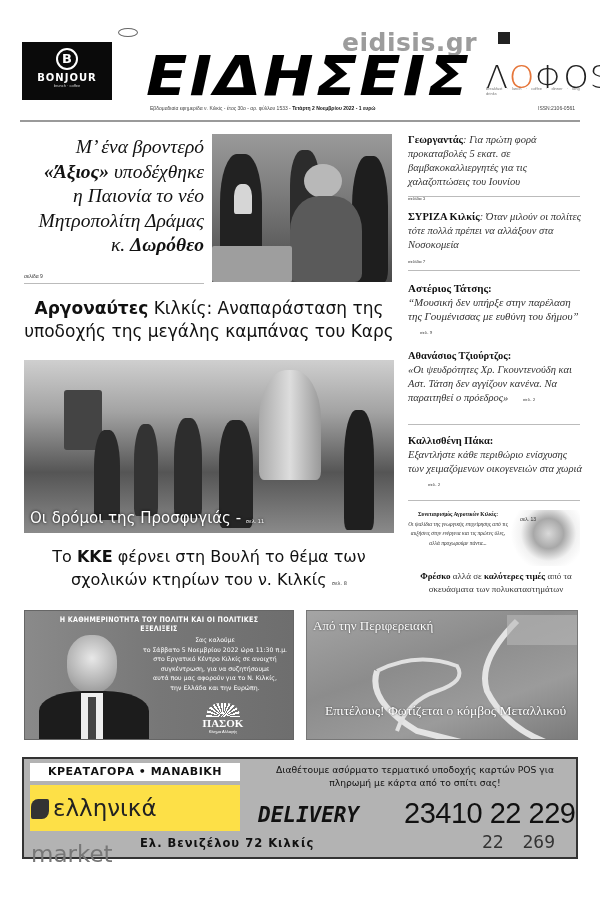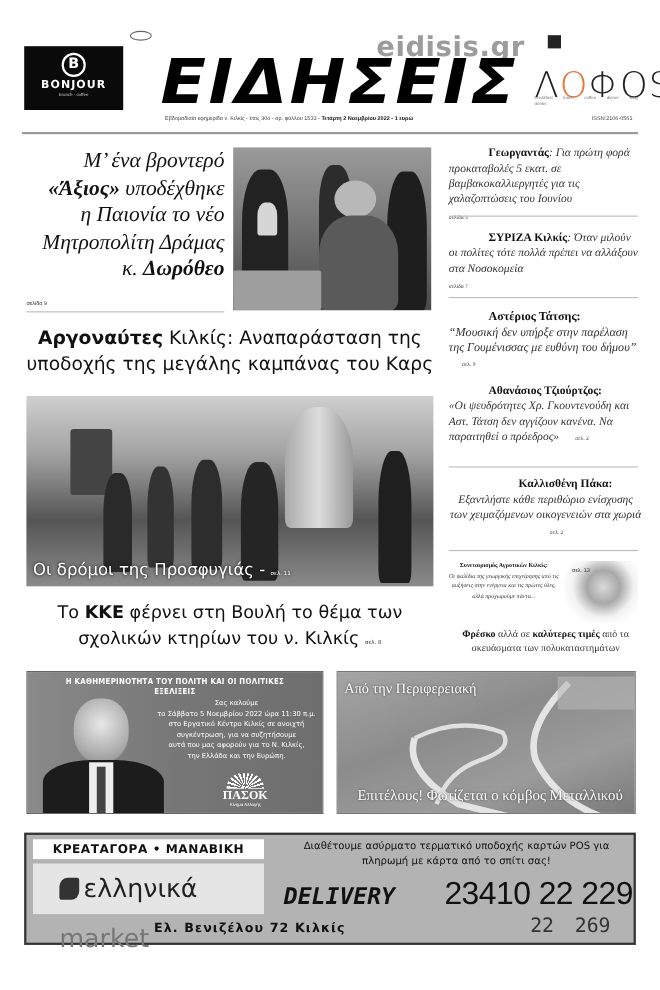--- a/index.html
+++ b/index.html
@@ -30,21 +30,21 @@
   .lead-headline b { font-style: italic; }
   .page-ref { font-size: 5px; color: #333; font-style: normal; }
   .lead-ref { position: absolute; left: 24px; top: 273px; }
   .rule { height: 1px; background: #bbb; position: absolute; }
   .photo { position: absolute; background: #777; overflow: hidden; }
   .photo-ceremony { left: 212px; top: 134px; width: 180px; height: 148px; background: linear-gradient(180deg, #9a9a9a 0%, #7c7c7c 40%, #4a4a4a 100%); }
   .fig { position: absolute; border-radius: 40% 40% 10% 10%; }
 
   
   .side-item { position: absolute; left: 408px; width: 176px; font-family: "Liberation Serif", serif; font-size: 10.5px; line-height: 14px; color: #333; }
-  .side-item .head { font-weight: bold; color: #111; font-style: normal; margin-left: 36px; }
+  .side-item .head { font-weight: bold; color: #111; font-style: normal; }
   .side-item i { font-style: italic; }
   .side-rule { position: absolute; left: 408px; width: 172px; height: 1px; background: #bbb; }
 
   
   .h2 { position: absolute; left: 24px; top: 297px; width: 370px; text-align: center; font-family: "DejaVu Sans", sans-serif; font-size: 17px; line-height: 23px; color: #111; }
   .photo-parade { left: 24px; top: 360px; width: 370px; height: 173px; background: linear-gradient(180deg, #cfcfcf 0%, #a3a3a3 30%, #555 65%, #8a8a8a 100%); }
   .caption { position: absolute; left: 6px; bottom: 6px; color: #fff; font-family: "DejaVu Sans", sans-serif; font-size: 15px; text-shadow: 0 0 3px #000; }
   .caption small { font-size: 5px; }
 
   
@@ -62,26 +62,26 @@
   .ad-pasok .banner { position: absolute; top: 4px; left: 0; width: 100%; text-align: center; color: #fff; font-size: 7.5px; font-weight: bold; letter-spacing: 0.3px; font-family: "DejaVu Sans", sans-serif; transform: scaleX(0.85); }
   .ad-pasok .body { position: absolute; left: 110px; top: 24px; width: 160px; text-align: center; color: #fff; font-size: 6.2px; line-height: 9.6px; font-family: "DejaVu Sans", sans-serif; }
   .ad-pasok .man { position: absolute; left: 14px; top: 18px; width: 110px; height: 112px; }
   .ad-pasok .pasok-logo { position: absolute; left: 168px; top: 92px; width: 60px; text-align: center; color: #fff; }
   .pasok-logo .sun { width: 34px; height: 14px; margin: 0 auto; border-radius: 34px 34px 0 0; background: repeating-conic-gradient(from 270deg at 50% 100%, #fff 0deg 8deg, transparent 8deg 16deg); }
   .pasok-logo .n { font-family: "Liberation Serif", serif; font-weight: bold; font-size: 11px; }
   .pasok-logo .s { font-size: 4px; }
 
   .ad-road { position: absolute; left: 306px; top: 610px; width: 272px; height: 130px; background: linear-gradient(160deg, #a5a5a5 0%, #8c8c8c 40%, #9b9b9b 70%, #7a7a7a 100%); border: 1px solid #777; overflow: hidden; }
   .ad-road .t1 { position: absolute; left: 6px; top: 6px; color: #fff; font-family: "Liberation Serif", serif; font-size: 13px; line-height: 18px; text-shadow: 0 0 2px #333; }
-  .ad-road .t2 { position: absolute; left: 6px; bottom: 8px; color: #fff; font-family: "Liberation Serif", serif; font-size: 13.5px; text-shadow: 0 0 2px #333; white-space: nowrap; padding-left: 12px; }
+  .ad-road .t2 { position: absolute; left: 6px; bottom: 20px; color: #fff; font-family: "Liberation Serif", serif; font-size: 13.5px; text-shadow: 0 0 2px #333; white-space: nowrap; padding-left: 12px; }
 
   
   .ad-market { position: absolute; left: 22px; top: 757px; width: 556px; height: 102px; background: #b3b3b3; border: 2px solid #333; }
   .ad-market .store { position: absolute; left: 6px; top: 4px; width: 210px; height: 18px; background: #fff; text-align: center; font-family: "DejaVu Sans", sans-serif; font-weight: bold; font-size: 11px; line-height: 18px; letter-spacing: 0.5px; }
-  .ad-market .brand { position: absolute; left: 6px; top: 26px; width: 210px; height: 46px; background: #e5e5e5; font-family: "DejaVu Sans", sans-serif; font-size: 23px; line-height: 46px; padding-left: 24px; color: #222; }
+  .ad-market .brand { position: absolute; left: 6px; top: 26px; width: 210px; height: 46px; background: #fde047; font-family: "DejaVu Sans", sans-serif; font-size: 23px; line-height: 46px; padding-left: 1px; color: #222; }
   .ad-market .brand .logo-mark { display: inline-block; width: 18px; height: 20px; background: #333; border-radius: 40% 10% 40% 10%; vertical-align: -3px; margin-right: 4px; }
   .ad-market .brand .mk { color: #777; }
   .ad-market .pos { position: absolute; left: 232px; top: 4px; width: 318px; text-align: center; font-family: "DejaVu Sans", sans-serif; font-weight: normal; font-size: 9.2px; line-height: 13px; color: #111; }
   .ad-market .delivery { position: absolute; left: 234px; top: 44px; font-family: "DejaVu Sans Mono", monospace; font-style: italic; font-weight: bold; font-size: 21px; color: #111; }
   .ad-market .phone { position: absolute; left: 368px; top: 38px; font-family: "Liberation Sans", sans-serif; font-size: 29px; color: #111; letter-spacing: -0.5px; margin-left: 12px; }
   .ad-market .addr { position: absolute; left: 116px; top: 77px; font-family: "DejaVu Sans", sans-serif; font-weight: bold; font-size: 11.5px; letter-spacing: 1px; color: #111; }
   .ad-market .phone2 { position: absolute; left: 458px; top: 72px; font-family: "DejaVu Sans Mono", monospace; font-size: 18px; color: #333; word-spacing: 8px; }
 </style>
 </head>
 <body>
@@ -141,21 +141,21 @@
   <span class="page-ref" style="margin-left:12px;">σελ. 9</span>
 </div>
 
 <div class="side-item" style="top:349px;">
   <div class="head">Αθανάσιος Τζιούρτζος:</div>
   <i>«Οι ψευδρότητες Χρ. Γκουντενούδη και Αστ. Τάτση δεν αγγίζουν κανένα. Να παραιτηθεί ο πρόεδρος»</i>
   <span class="page-ref" style="margin-left:12px;">σελ. 2</span>
 </div>
 <div class="side-rule" style="top:424px;"></div>
 
-<div class="side-item" style="top:434px;text-align:center;">
+<div class="side-item" style="top:434px;">
   <div class="head">Καλλισθένη Πάκα:</div>
   <i>Εξαντλήστε κάθε περιθώριο ενίσχυσης των χειμαζόμενων οικογενειών στα χωριά</i>
   <span class="page-ref" style="margin-left:20px;">σελ. 2</span>
 </div>
 <div class="side-rule" style="top:500px;"></div>
 
 <div class="h2"><b>Αργοναύτες</b><span> Κιλκίς: Αναπαράσταση της υποδοχής της μεγάλης καμπάνας του Καρς</span></div>
 
 <div class="photo photo-parade">
   <div class="fig" style="left:40px; top:30px; width:38px; height:60px; background:#444; border-radius:3px;"></div>

